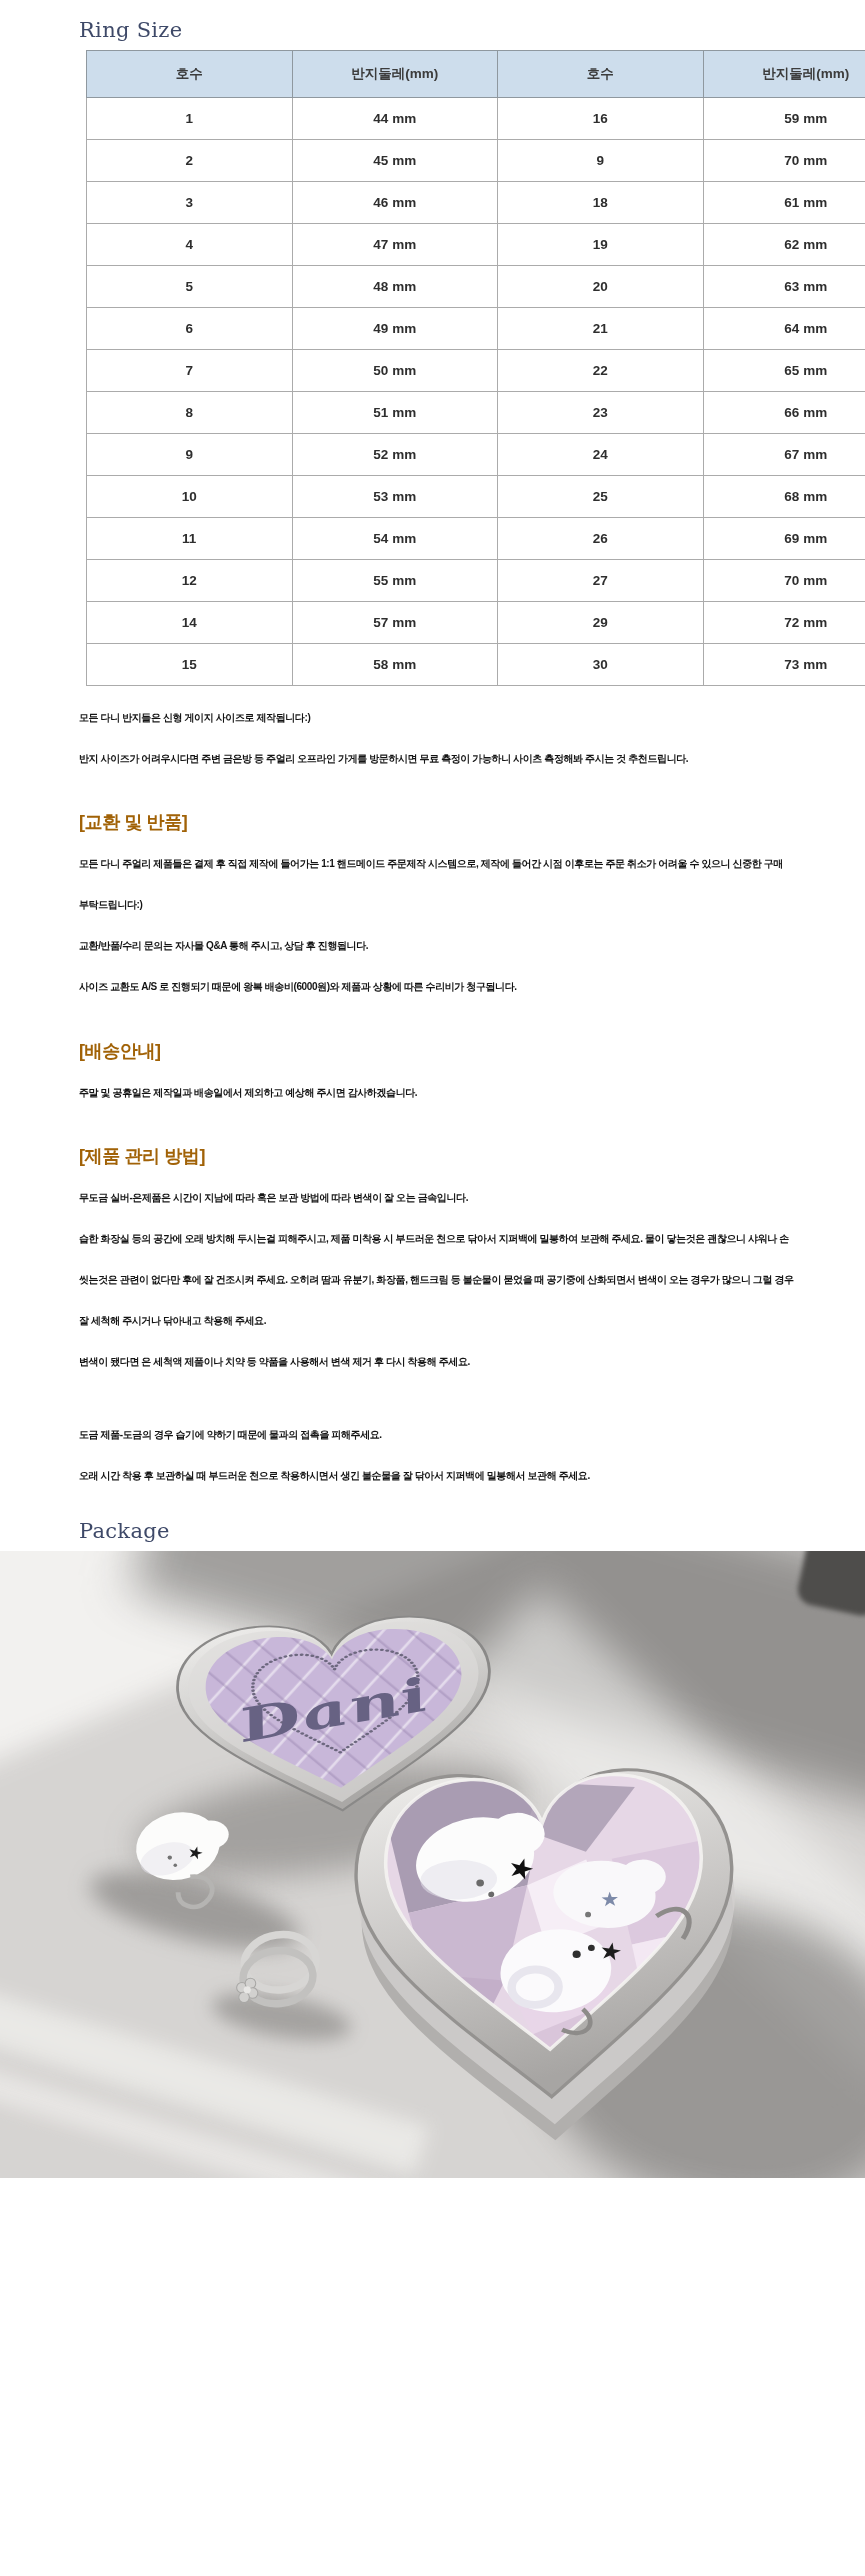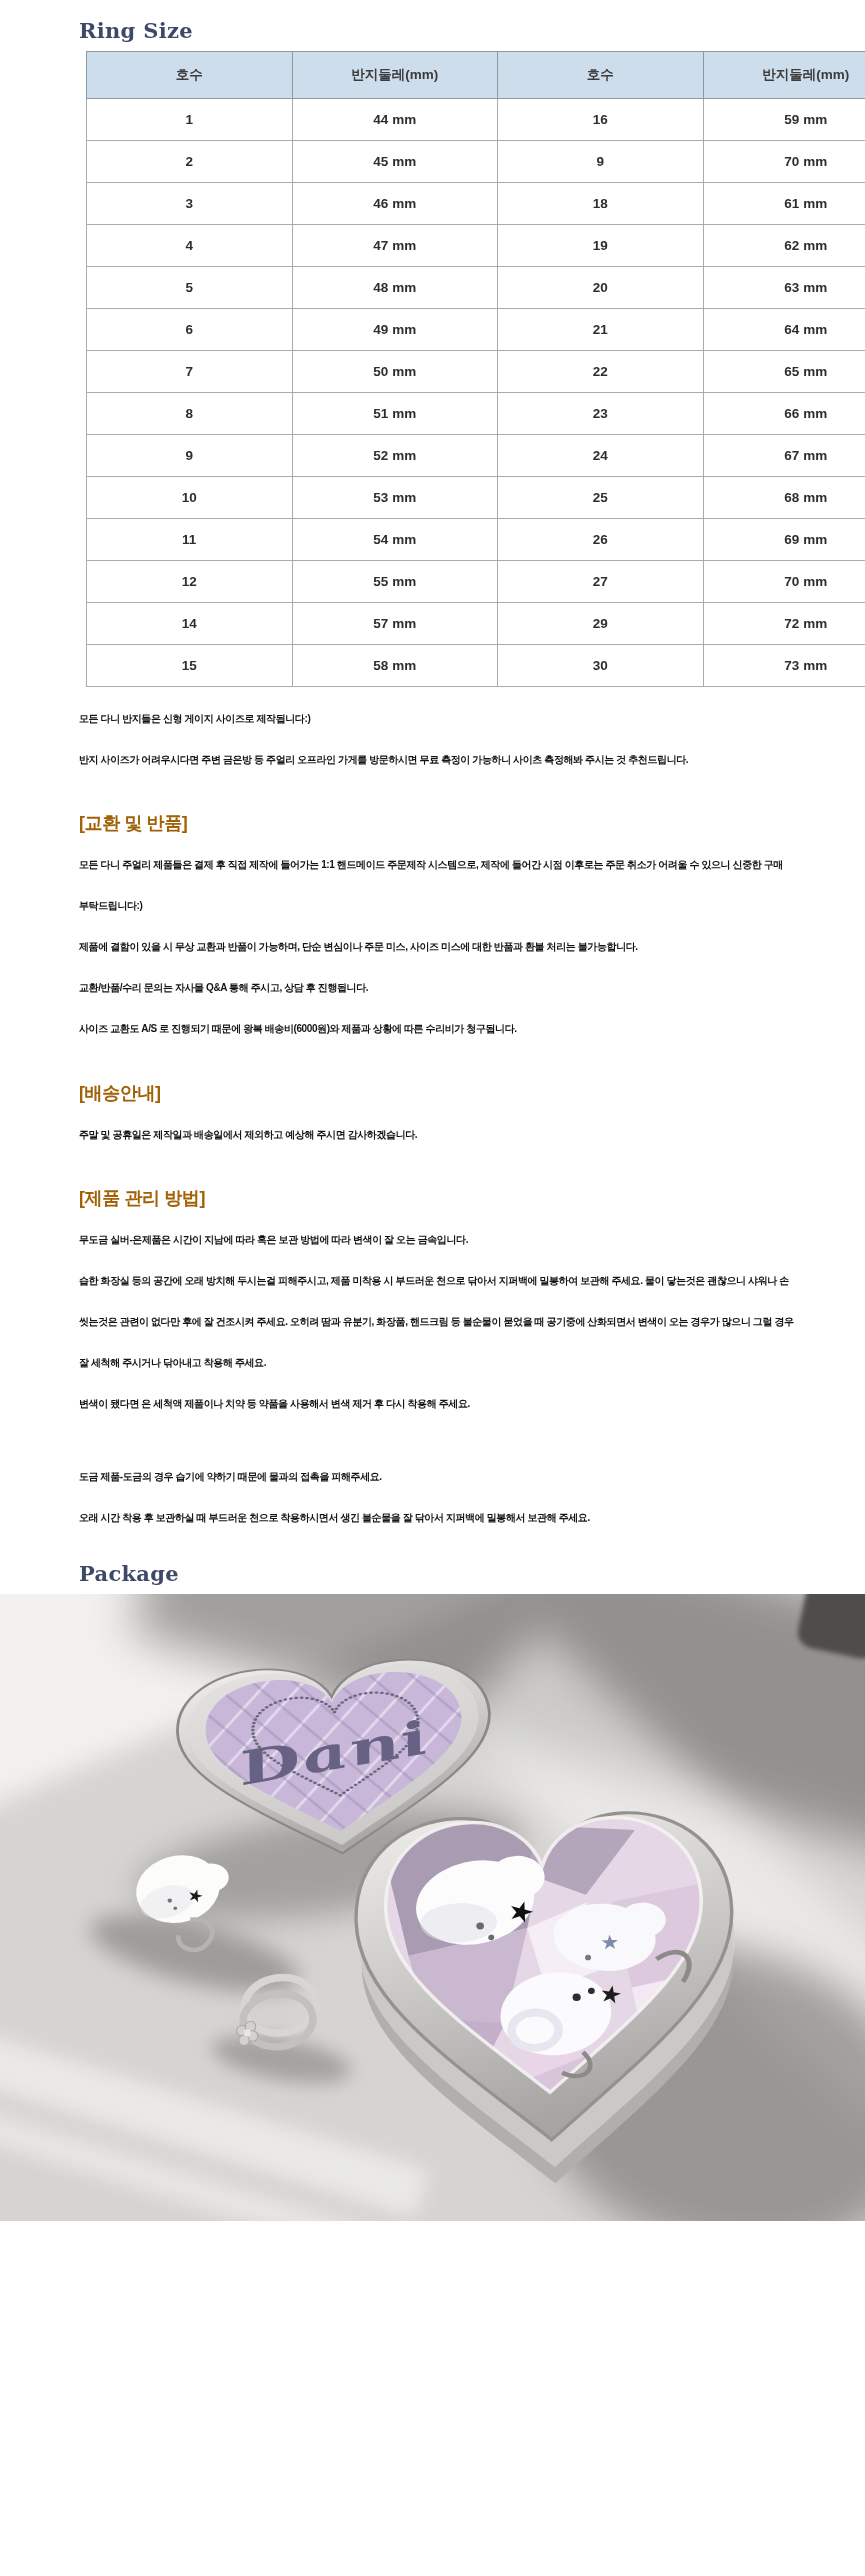--- a/index.html
+++ b/index.html
@@ -1,20 +1,20 @@
 <!DOCTYPE html>
 <html style="font-size:14.4px"><head>
 <meta charset="utf-8">
 <style>
   html,body{margin:0;padding:0;background:#ffffff;}
   .page{width:865px;font-family:"Liberation Sans","DejaVu Sans",sans-serif;color:#141414;}
 
   .big-title{
     font-family:"DejaVu Serif","Liberation Serif",serif;
-    font-weight:bold;font-size:21px;color:#3e4968;
+    font-weight:normal;font-size:21px;color:#3e4968;
     letter-spacing:0.3px;margin:0;padding:18px 0 8px 79px;
   }
 
   table.size-table{
     border-collapse:collapse;table-layout:fixed;
     width:823px;margin-left:86px;
     border:0.9px solid #808080;
   }
   table.size-table th{
     height:44px;background:#cdddec;border:0.9px solid #8f989f;
@@ -158,21 +158,20 @@
           <td>73 mm</td>
         </tr>
       </tbody>
   </table>
 
   <div class="text-wrap" id="sections-container">
       <p class="body-text">모든 다니 반지들은 신형 게이지 사이즈로 제작됩니다:)</p>
       <p class="body-text">반지 사이즈가 어려우시다면 주변 금은방 등 주얼리 오프라인 가게를 방문하시면 무료 측정이 가능하니 사이츠 측정해봐 주시는 것 추천드립니다.</p>
       <div class="section-heading">[교환 및 반품]</div>
       <p class="body-text">모든 다니 주얼리 제품들은 결제 후 직접 제작에 들어가는 1:1 핸드메이드 주문제작 시스템으로, 제작에 들어간 시점 이후로는 주문 취소가 어려울 수 있으니 신중한 구매 부탁드립니다:)</p>
-      <p class="body-text">제품에 결함이 있을 시 무상 교환과 반품이 가능하며, 단순 변심이나 주문 미스, 사이즈 미스에 대한 반품과 환불 처리는 불가능합니다.</p>
       <p class="body-text">교환/반품/수리 문의는 자사몰 Q&amp;A 통해 주시고, 상담 후 진행됩니다.</p>
       <p class="body-text">사이즈 교환도 A/S 로 진행되기 때문에 왕복 배송비(6000원)와 제품과 상황에 따른 수리비가 청구됩니다.</p>
       <div class="section-heading">[배송안내]</div>
       <p class="body-text">주말 및 공휴일은 제작일과 배송일에서 제외하고 예상해 주시면 감사하겠습니다.</p>
       <div class="section-heading">[제품 관리 방법]</div>
       <p class="body-text">무도금 실버-은제품은 시간이 지남에 따라 혹은 보관 방법에 따라 변색이 잘 오는 금속입니다.</p>
       <p class="body-text">습한 화장실 등의 공간에 오래 방치해 두시는걸 피해주시고, 제품 미착용 시 부드러운 천으로 닦아서 지퍼백에 밀봉하여 보관해 주세요. 물이 닿는것은 괜찮으니 샤워나 손 씻는것은 관련이 없다만 후에 잘 건조시켜 주세요. 오히려 땀과 유분기, 화장품, 핸드크림 등 불순물이 묻었을 때 공기중에 산화되면서 변색이 오는 경우가 많으니 그럴 경우 잘 세척해 주시거나 닦아내고 착용해 주세요.</p>
       <p class="body-text">변색이 됐다면 은 세척액 제품이나 치약 등 약품을 사용해서 변색 제거 후 다시 착용해 주세요.</p>
       <p class="body-text empty-line"></p>
       <p class="body-text">도금 제품-도금의 경우 습기에 약하기 때문에 물과의 접촉을 피해주세요.</p>

